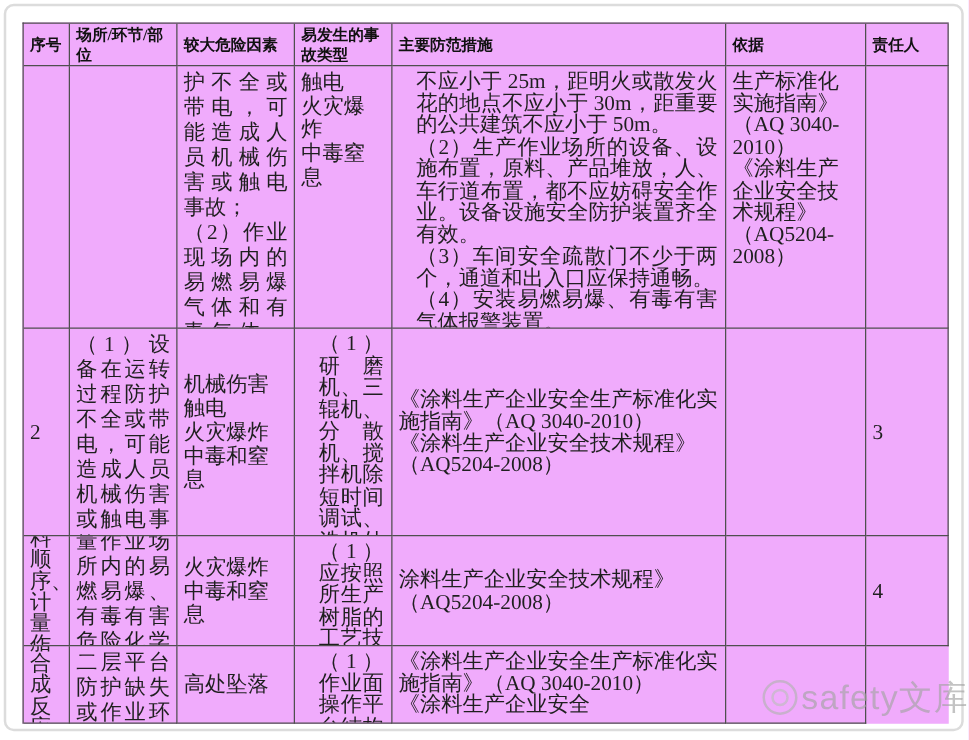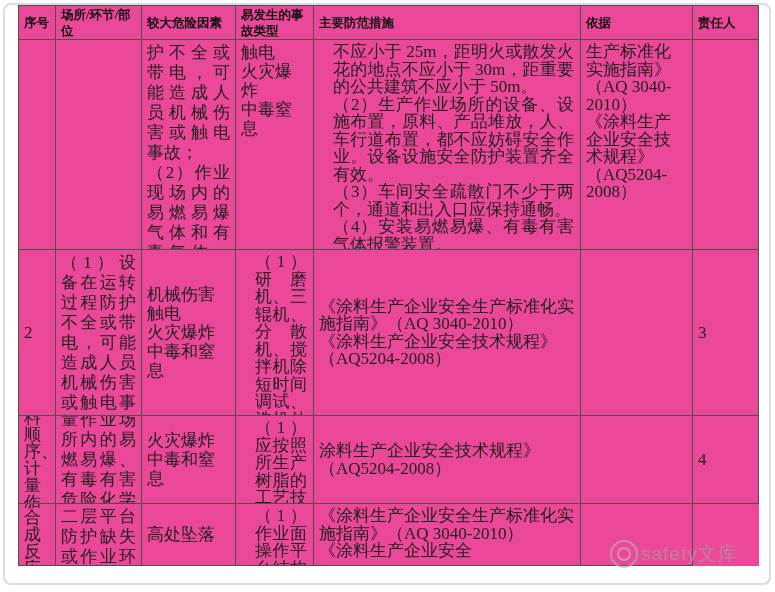--- a/index.html
+++ b/index.html
@@ -5,26 +5,26 @@
   html,body{margin:0;padding:0;}
   body{
     width:775px;height:592px;background:#ffffff;position:relative;overflow:hidden;
     font-family:"Liberation Serif","DejaVu Serif",serif;color:#1f1f1f;
   }
   .frame{
     position:absolute;left:3px;top:3px;right:4px;bottom:7px;
     border:2px solid #dcdcdc;border-radius:8px;pointer-events:none;
   }
   .tbl{
-    position:absolute;left:18px;top:5px;
+    position:absolute;left:18px;top:18px;
     display:grid;
     grid-template-columns:37px 86px 94px 78px 267px 112px 66px;
     grid-template-rows:34px 210px 166px 88px 62px;
     border-top:1px solid #4f4f4f;border-left:1px solid #4f4f4f;
-    background:#ec4899;
+    background:#f0abfc;
   }
   .c{
     border-right:1px solid #4f4f4f;border-bottom:1px solid #4f4f4f;
     box-sizing:border-box;overflow:hidden;
     display:flex;align-items:flex-start;
     padding:3px 5px;
   }
   .vm{align-items:center;}
   .txt{width:100%;white-space:pre-line;font-size:17px;line-height:17px;}
   .h .txt{font-weight:bold;font-size:12.5px;line-height:16px;color:#111;}
@@ -44,21 +44,21 @@
     font-family:"Liberation Sans","DejaVu Sans",sans-serif;
   }
   .wm-ring{
     width:24px;height:24px;border:2px solid #b3b3b3;border-radius:50%;
     position:relative;flex:0 0 auto;
   }
   .wm-ring::after{
     content:"";position:absolute;left:5px;top:5px;width:10px;height:10px;
     border:2px solid #bdbdbd;border-radius:50%;
   }
-  .wm-text{font-size:19px;color:#a3a3a3;letter-spacing:1px;white-space:nowrap;}
+  .wm-text{font-size:27px;color:#a3a3a3;letter-spacing:1px;white-space:nowrap;}
 </style>
 </head>
 <body>
 
 <div class="frame"></div>
 
 <div class="tbl">
 
   <div class="c h vm hl">
       <div class="txt">序号</div>

